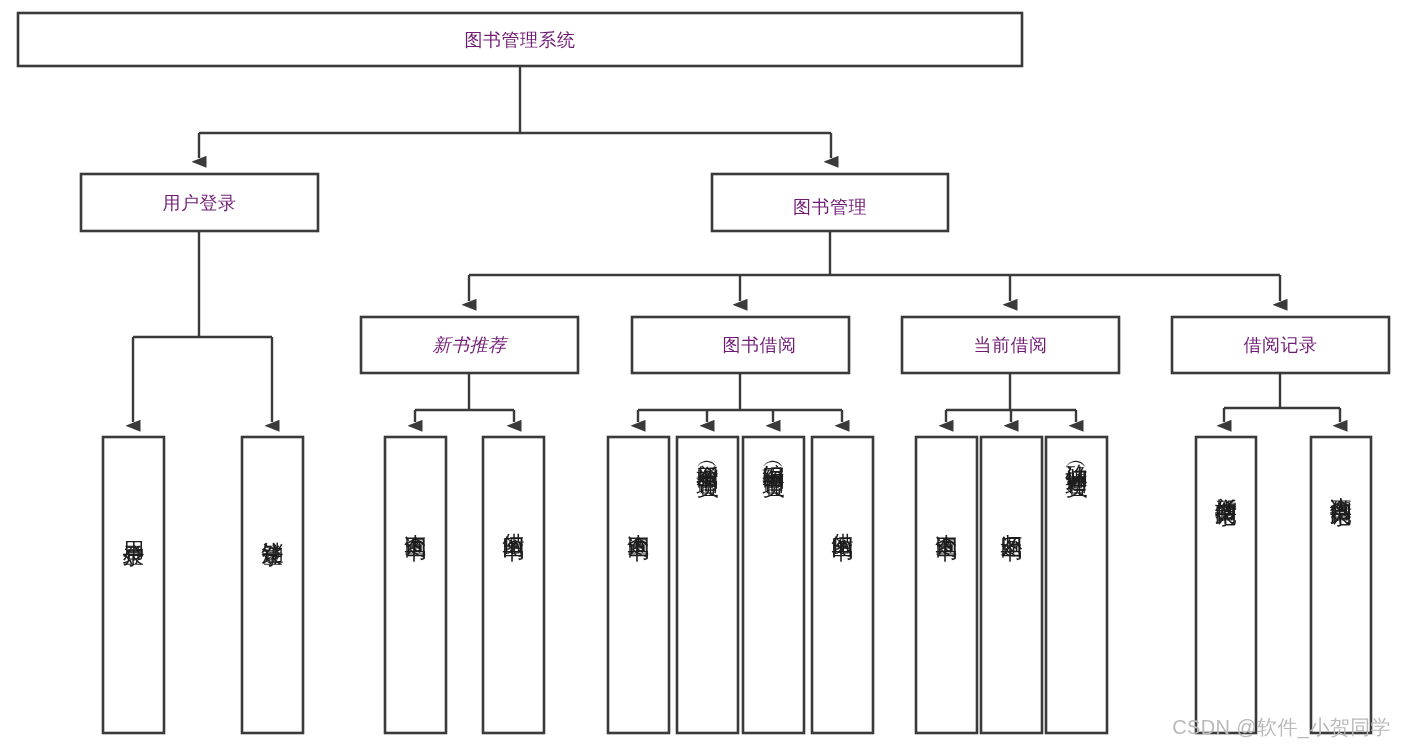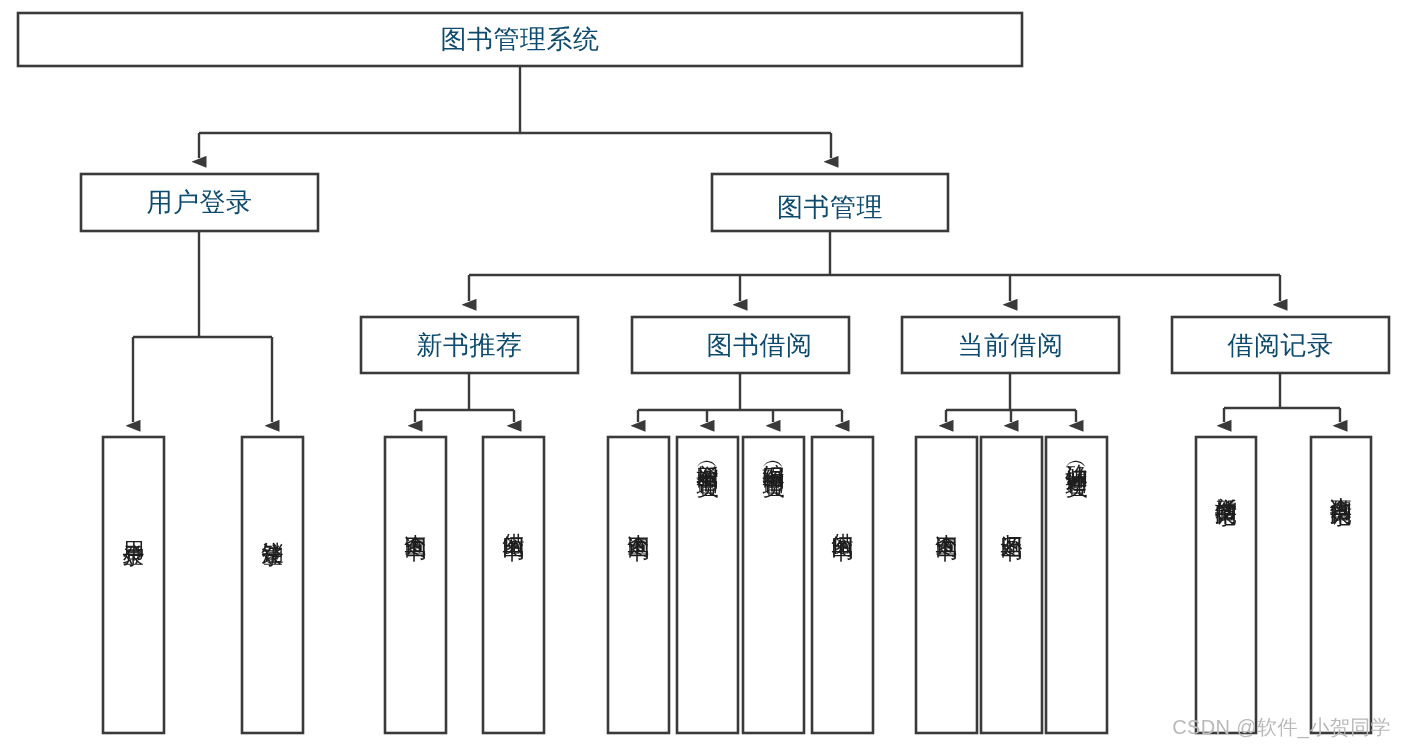--- a/index.html
+++ b/index.html
@@ -47,22 +47,22 @@
   }
   .arrow-head {
     fill: #3a3a3a;
     stroke: none;
   }
   .node-label {
     position: absolute;
     display: flex;
     align-items: center;
     justify-content: center;
-    color: #0c4a6e;
-    font-size: 26px;
+    color: #701a75;
+    font-size: 18px;
     letter-spacing: 0.5px;
     pointer-events: none;
     white-space: nowrap;
   }
   .leaf-label {
     position: absolute;
     display: flex;
     align-items: center;
     justify-content: flex-start;
     writing-mode: vertical-rl;
@@ -163,21 +163,21 @@
 
     <rect class="leaf-box" x="1196" y="437" width="60" height="296"></rect>
     <rect class="leaf-box" x="1311" y="437" width="60" height="296"></rect>
   </svg>
 
   <div class="node-label" style="left:18px; top:13px; width:1004px; height:53px;">图书管理系统</div>
 
   <div class="node-label" style="left:81px; top:174px; width:237px; height:57px;">用户登录</div>
   <div class="node-label" style="left:712px; top:174px; width:236px; height:66px;">图书管理</div>
 
-  <div class="node-label" style="left:361px; top:317px; width:217px; height:56px;">新书推荐</div>
+  <div class="node-label" style="left:361px; top:317px; width:217px; height:56px;font-style:italic;">新书推荐</div>
   <div class="node-label" style="left:632px; top:317px; width:255px; height:56px;">图书借阅</div>
   <div class="node-label" style="left:902px; top:317px; width:217px; height:56px;">当前借阅</div>
   <div class="node-label" style="left:1172px; top:317px; width:217px; height:56px;">借阅记录</div>
 
   <div class="leaf-label" style="left:103px; top:517px; width:61px; height:216px;">用户登录</div>
   <div class="leaf-label" style="left:242px; top:517px; width:61px; height:216px;">注销登录</div>
 
   <div class="leaf-label" style="left:385px; top:510px; width:61px; height:223px;">查询图书</div>
   <div class="leaf-label" style="left:483px; top:510px; width:61px; height:223px;">借阅图书</div>
 

